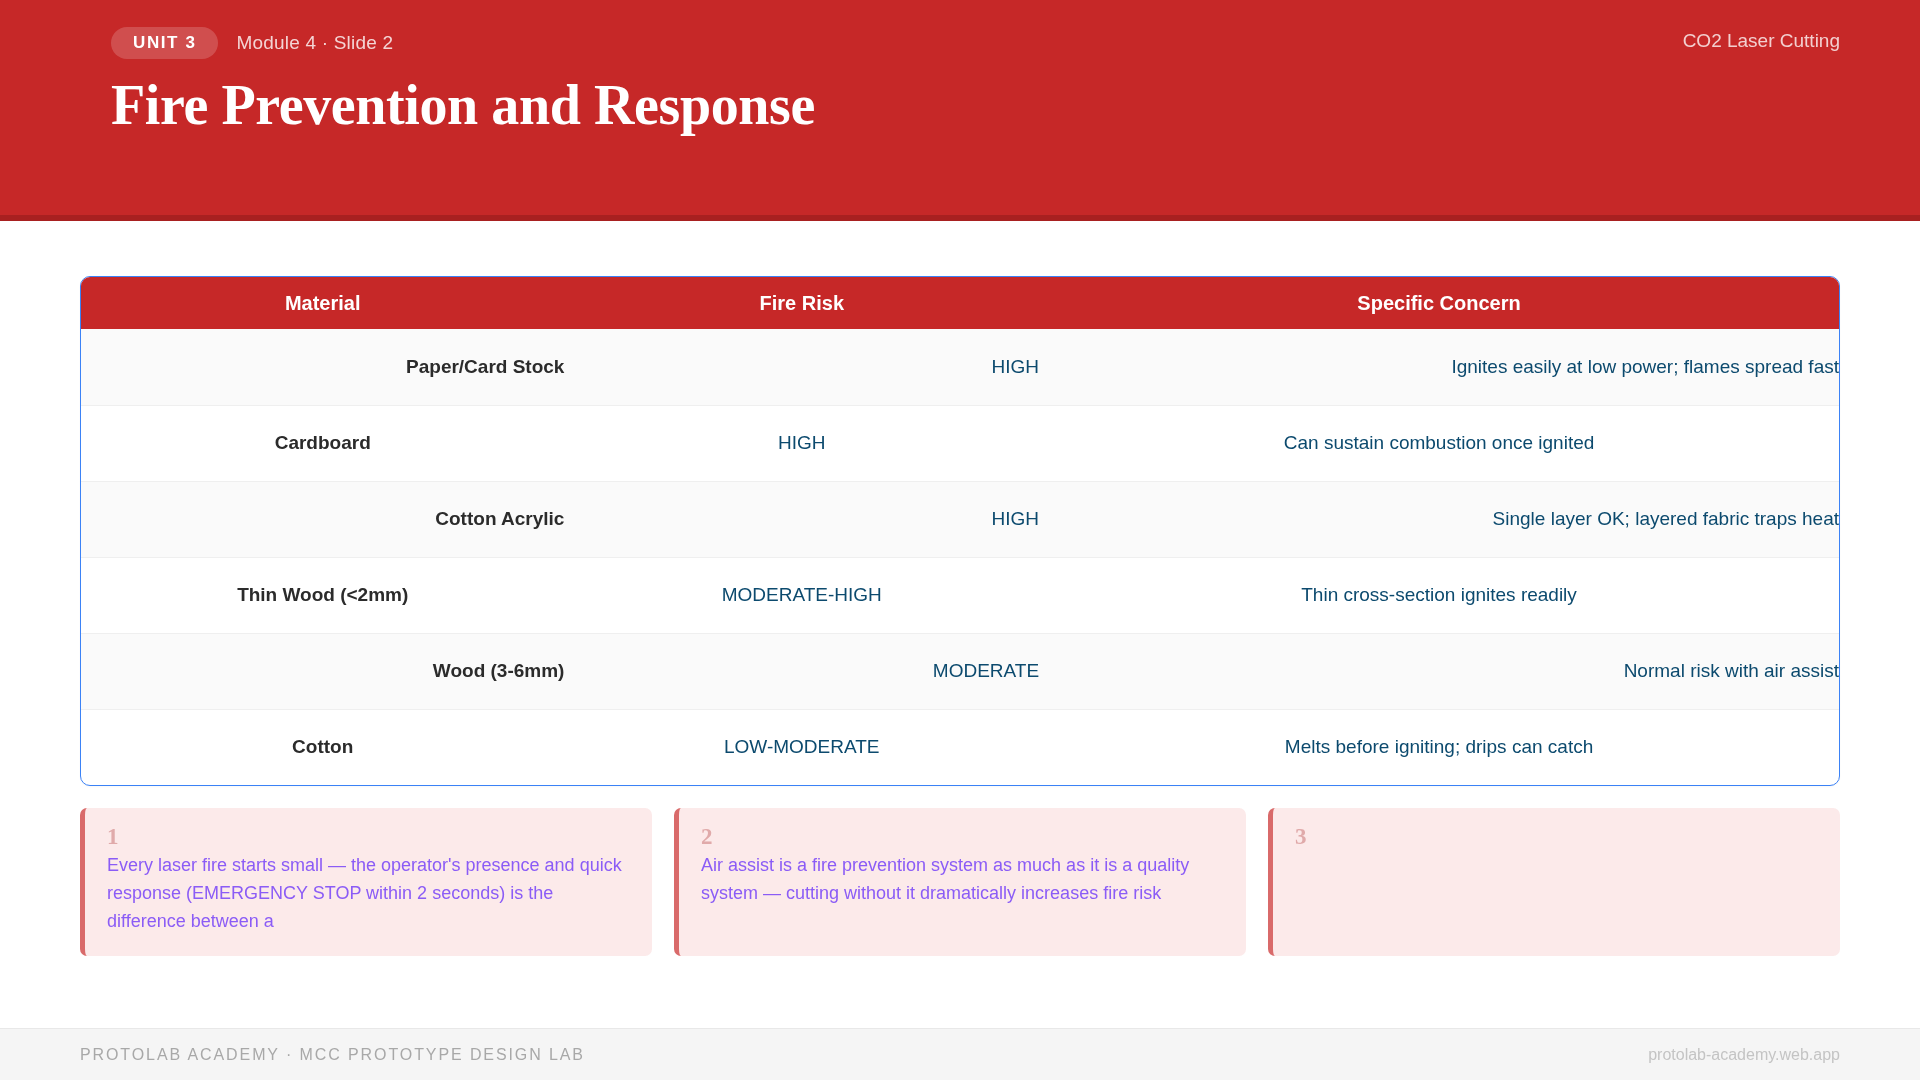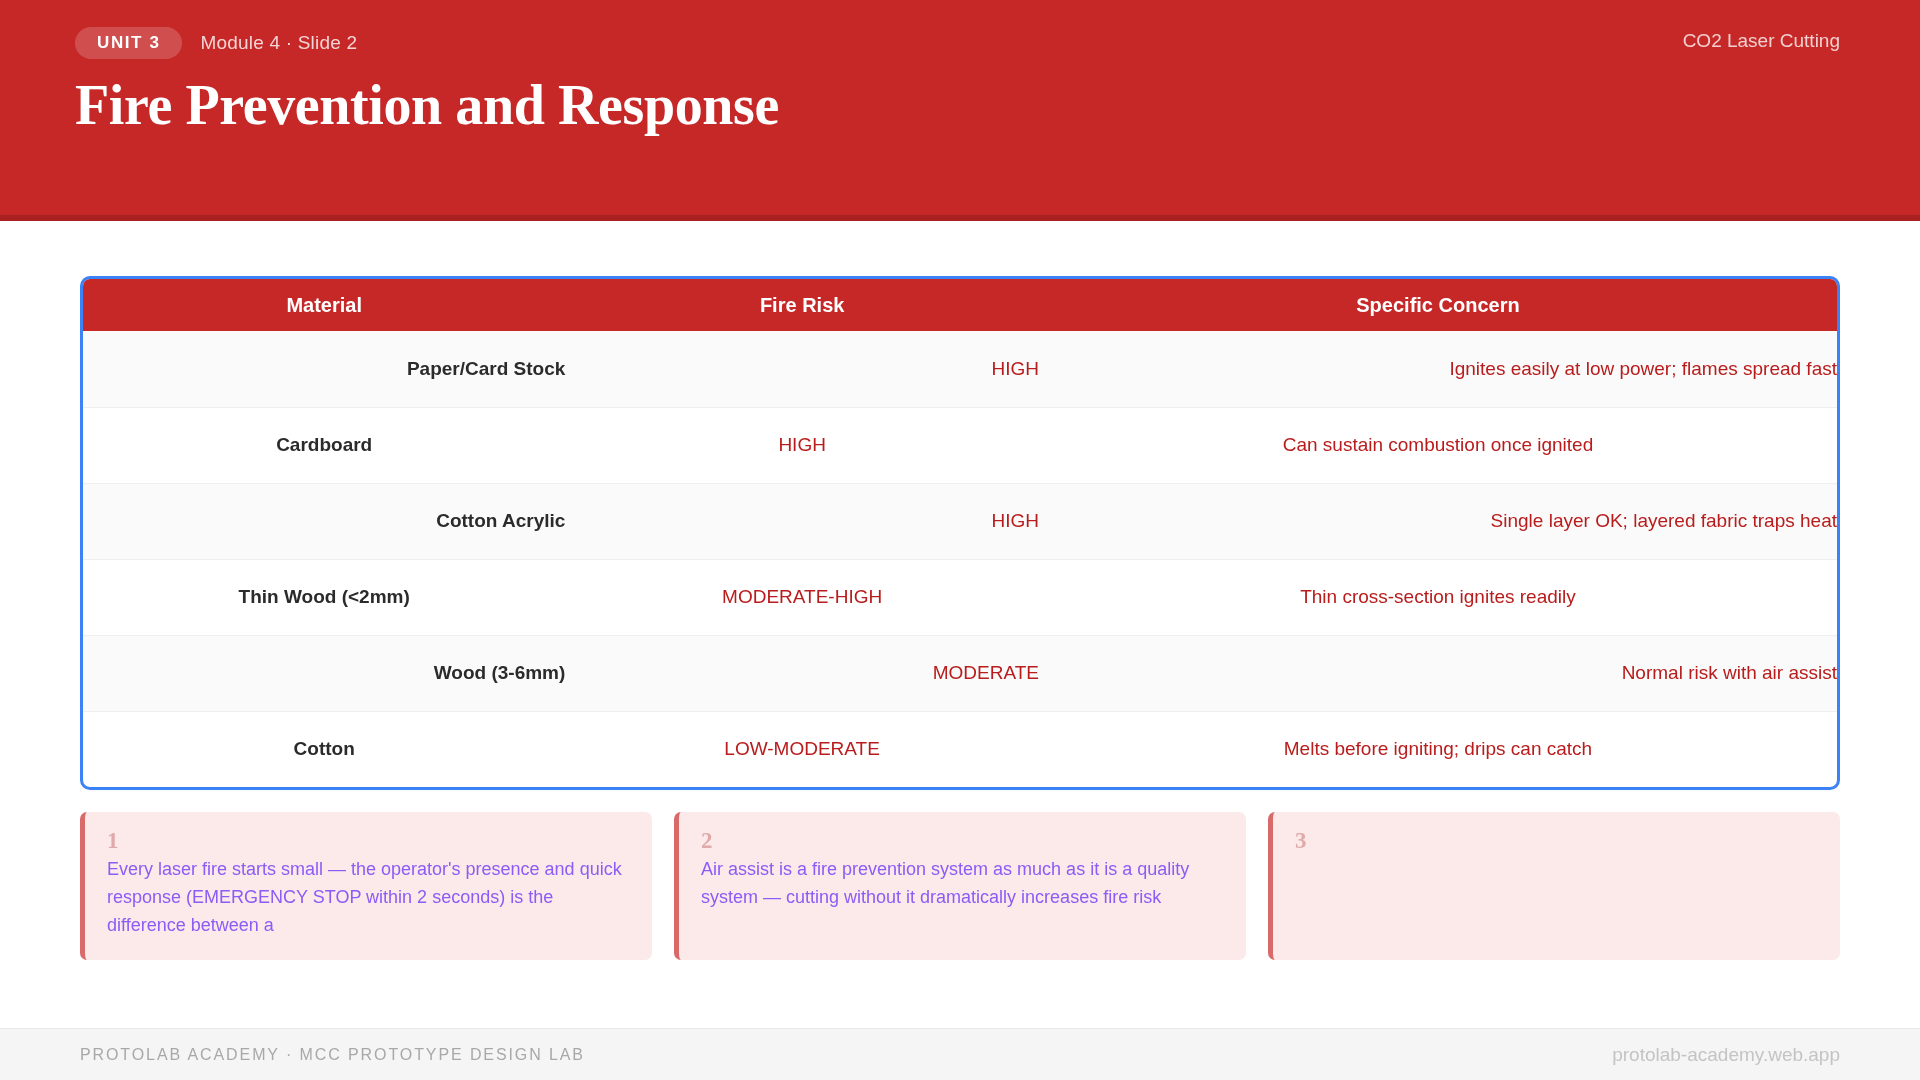--- a/index.html
+++ b/index.html
@@ -20,21 +20,21 @@
     background: #ffffff;
     display: flex;
     flex-direction: column;
   }
 
   
   .header {
     position: relative;
     height: 221px;
     background: #c62828;
-    padding: 26px 80px 0 75px;
+    padding: 26px 80px 0 111px;
     flex: 0 0 auto;
   }
   .header-accent {
     position: absolute;
     left: 0; right: 0; bottom: 0;
     height: 6px;
     background: #a82020;
   }
   .eyebrow-row {
     display: flex;
@@ -82,21 +82,21 @@
 
   
   .body-area {
     flex: 1 1 auto;
     position: relative;
     padding: 55px 80px 0 80px;
   }
 
   
   .table-card {
-    border: 3px solid #3b82f6;
+    border: 1px solid #3b82f6;
     border-radius: 10px;
     background: #ffffff;
     overflow: hidden;
     box-shadow: 0 1px 2px rgba(0,0,0,0.03);
   }
   table.matrix {
     width: 100%;
     border-collapse: collapse;
     table-layout: fixed;
   }
@@ -107,21 +107,21 @@
     font-weight: bold;
     height: 52px;
     text-align: center;
     vertical-align: middle;
   }
   table.matrix tbody td {
     height: 76px;
     text-align: center;
     vertical-align: middle;
     font-size: 19px;
-    color: #b91c1c;
+    color: #0c4a6e;
     border-bottom: 1px solid #efefef;
   }
   table.matrix tbody tr:last-child td { border-bottom: none; }
   table.matrix tbody tr.alt td { background: #fafafa; text-align: right; }
   table.matrix tbody td.col-material {
     font-weight: bold;
     color: #2b2b2b;
   }
   .col-w1 { width: 27.5%; }
   .col-w2 { width: 27%; }
@@ -167,21 +167,21 @@
     justify-content: space-between;
     padding: 8px 80px;
   }
   .footer-left {
     font-size: 16px;
     letter-spacing: 1.9px;
     color: #a8a8a8;
     white-space: nowrap;
   }
   .footer-right {
-    font-size: 19px;
+    font-size: 16px;
     color: #c4c4c4;
     white-space: nowrap;
   }
 </style>
 </head>
 <body>
 
 <div class="slide">
 
   <div class="header">

